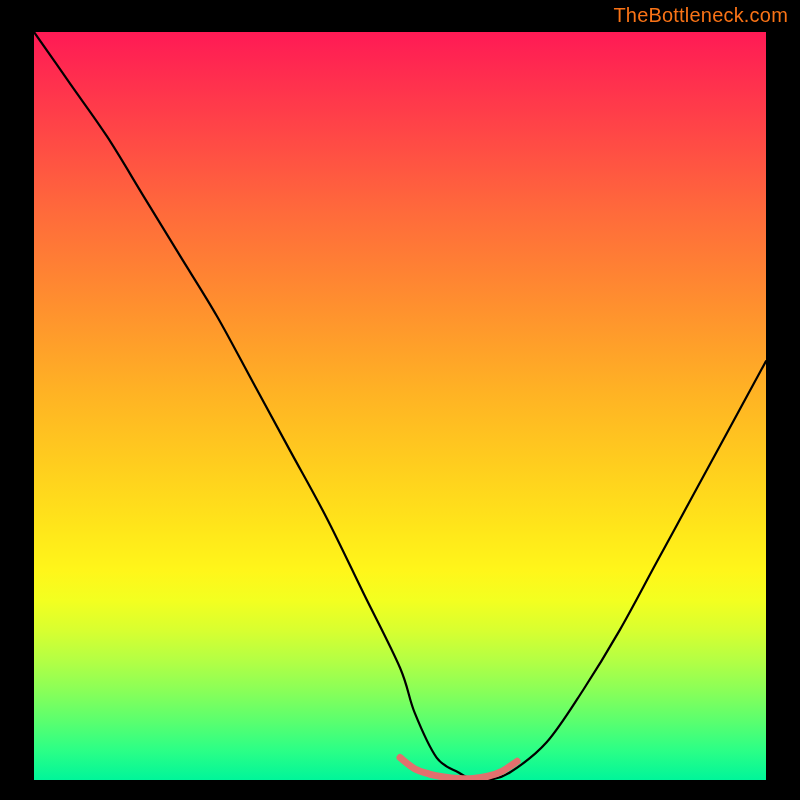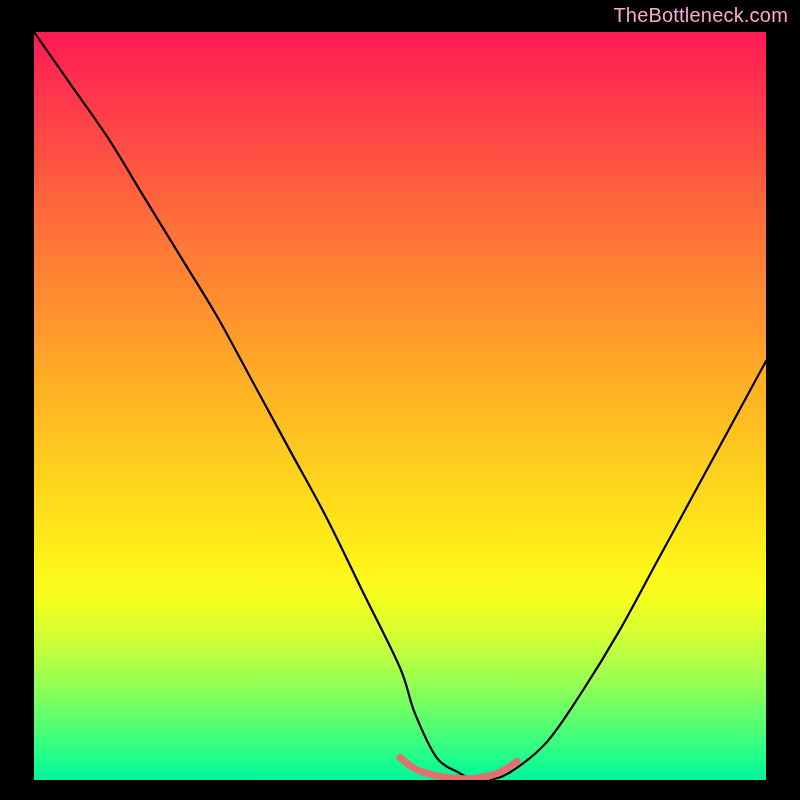--- a/index.html
+++ b/index.html
@@ -14,21 +14,21 @@
   .frame {
     position: relative;
     width: 800px;
     height: 800px;
     background: #000;
   }
   .watermark {
     position: absolute;
     top: 4px;
     right: 12px;
-    color: #f9a8d4;
+    color: #f97316;
     font-size: 20px;
     font-weight: 500;
     letter-spacing: 0.2px;
     z-index: 5;
   }
   .plot-area {
     position: absolute;
     left: 34px;
     top: 32px;
     width: 732px;

